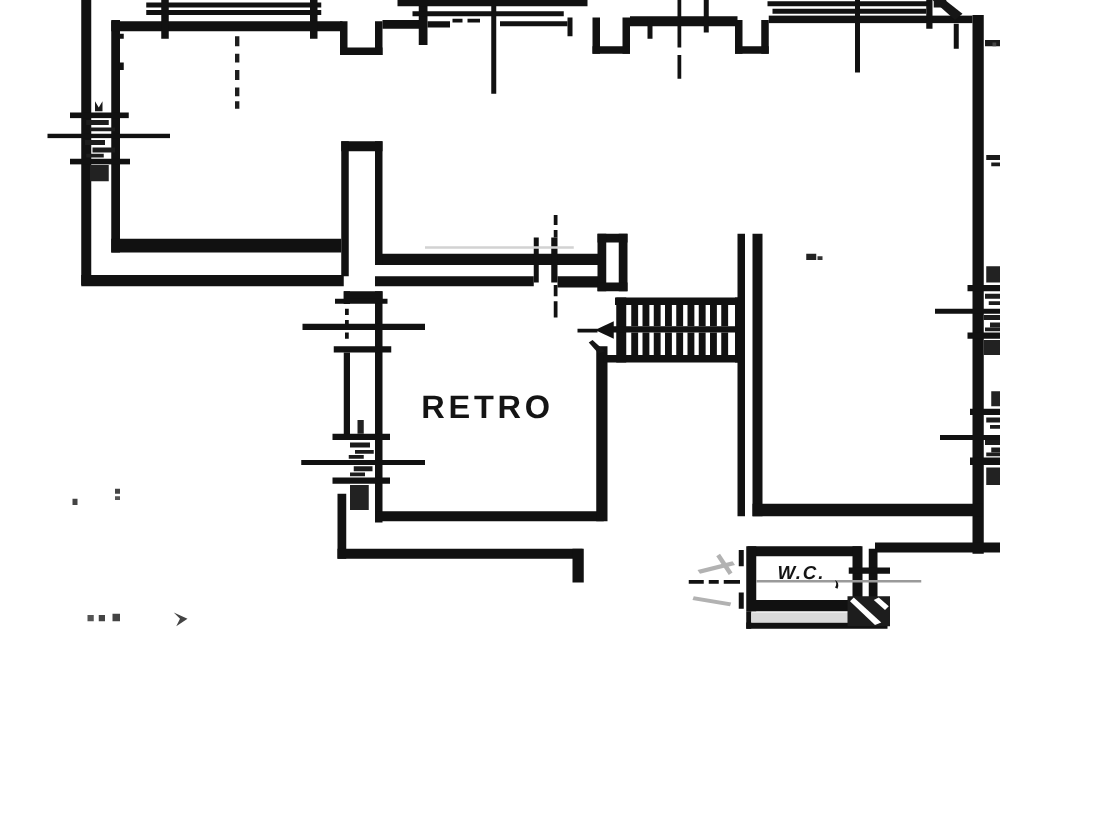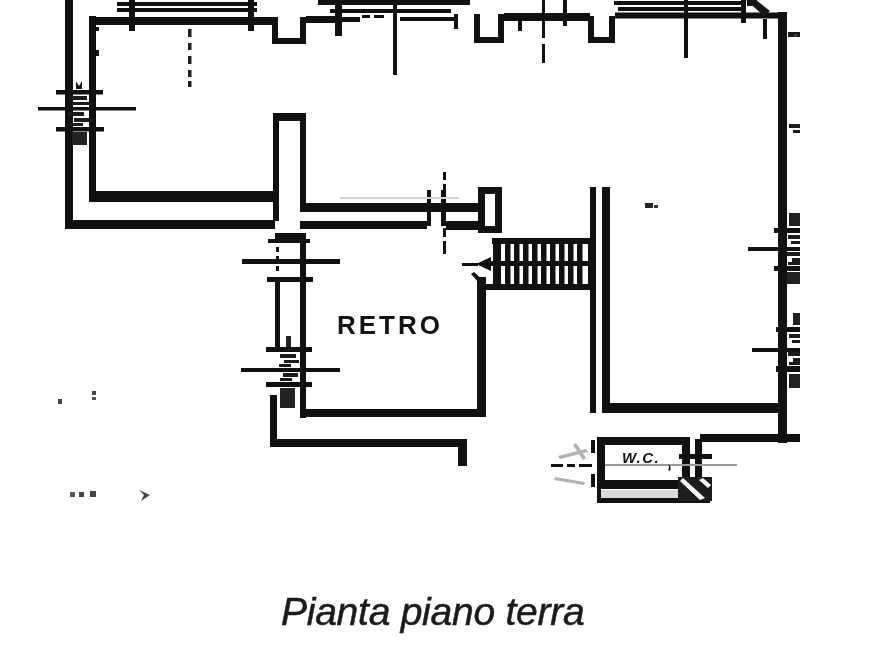--- a/index.html
+++ b/index.html
@@ -315,14 +315,13 @@
 <rect x="836" y="386" width="3" height="3" fill="#444"></rect>
 <rect x="794" y="34" width="3" height="3" fill="#444"></rect>
 </g>
 
 <text x="337" y="334" font-family="Liberation Sans, sans-serif" font-size="26" font-weight="bold" letter-spacing="3" fill="#141414">RETRO</text>
 
 <text x="622" y="463" font-family="Liberation Sans, sans-serif" font-size="15" font-weight="bold" font-style="italic" letter-spacing="1.5" fill="#141414">W.C.</text>
       <path d="M668 464 q4 2 2 7 l-2 -1 q2 -3 0 -6 z" fill="#141414"></path>
 </svg>
 
-<div class="cap">Pianta piano terra</div>
 </div>
 
 </body></html>

